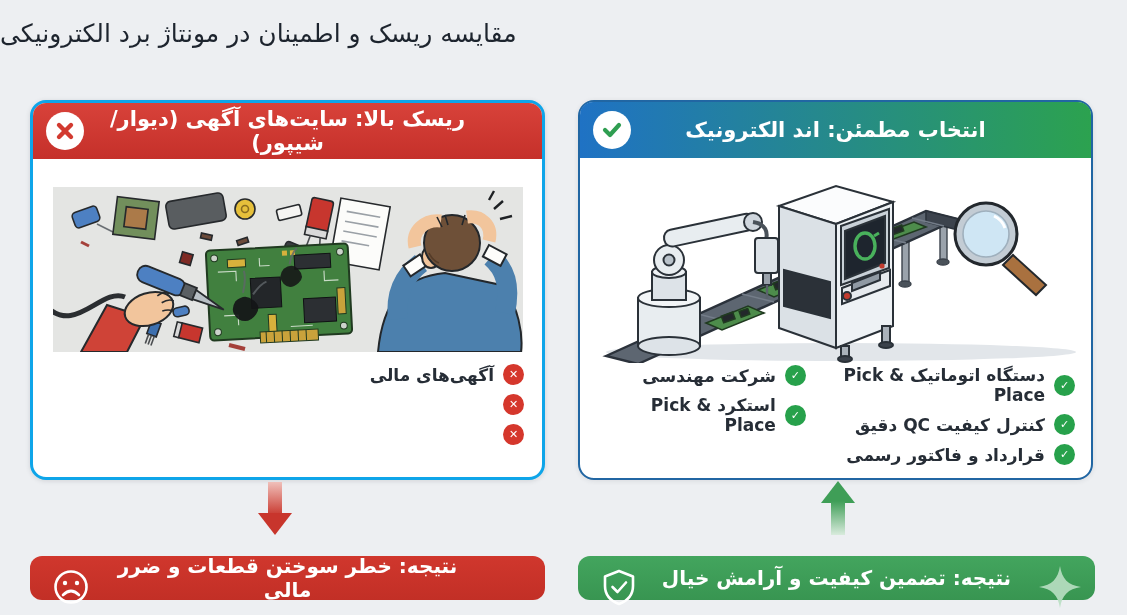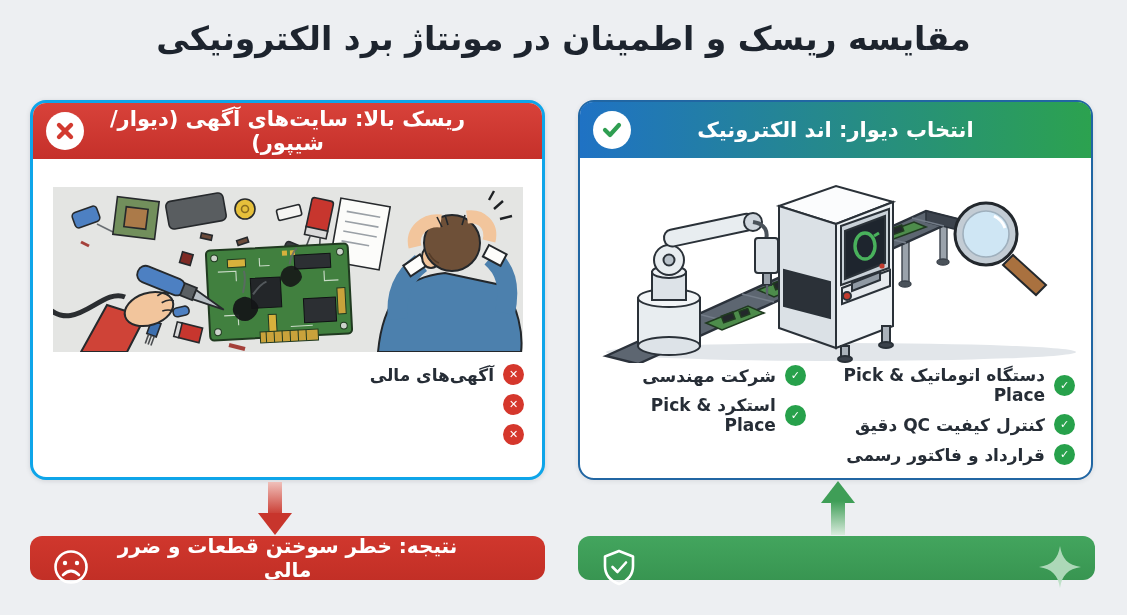--- a/index.html
+++ b/index.html
@@ -1,21 +1,21 @@
 <!DOCTYPE html>
 <html lang="fa"><head>
 <meta charset="utf-8">
 <style>
   * { box-sizing: border-box; }
   html,body { margin:0; padding:0; }
   body { font-family:"DejaVu Sans", sans-serif; }
   .page { position:relative; width:1127px; height:615px; background:#edeff2; overflow:hidden; }
 
-  .title { margin:0; padding-top:19px; text-align:center; direction:rtl;
-           font-size:33px; font-weight:bold; color:#1d242e; letter-spacing:-.2px; }
+  .title { margin:0; padding-top:19px; text-align:left; direction:rtl;
+           font-size:25px; font-weight:normal; color:#1d242e; letter-spacing:-.2px; }
 
   .panels { position:absolute; top:100px; left:30px; width:1067px; display:flex; gap:33px; }
   .panel { width:515px; height:380px; background:#ffffff; border-radius:16px; position:relative; }
   .panel.risk { border:3px solid #0ea5e9; box-shadow:0 1px 5px rgba(40,50,60,.14); }
   .panel.safe { border:2px solid #2166a3; box-shadow:0 1px 5px rgba(40,50,60,.10); }
 
   .panel-header { height:56px; border-radius:13px 13px 0 0; display:flex; align-items:center; position:relative; }
   .risk-header { background:linear-gradient(180deg,#d8423a 0%,#c5302a 100%); }
   .safe-header { background:linear-gradient(90deg,#1f72c4 0%,#2ca24f 100%); }
   .hdr-badge { position:absolute; left:13px; top:9px; width:38px; height:38px; background:#fff;
@@ -35,21 +35,21 @@
   .badge.red { background:#d5372c; }
   .badge.green { background:#27a14b; }
 
   .safe-lists { display:flex; direction:rtl; justify-content:space-between; margin-top:2px; padding:0 16px 0 28px; }
   .safe-lists .bullets { margin:0; padding:0; }
 
   .arrow { position:absolute; }
   .arrow-down { top:482px; left:252px; }
   .arrow-up { top:481px; left:815px; }
 
-  .result-bar { position:absolute; top:536px; height:44px; border-radius:12px;
+  .result-bar { position:absolute; top:556px; height:44px; border-radius:12px;
                 display:flex; align-items:center; }
   .risk-bar { left:30px; width:515px; background:linear-gradient(180deg,#d0372d,#c22f26); }
   .safe-bar { left:578px; width:517px; background:linear-gradient(180deg,#43a55e,#389551); }
   .bar-icon { position:absolute; left:22px; top:12px; }
   .bar-label { width:100%; text-align:center; direction:rtl; color:#fff;
                font-size:20px; font-weight:bold; padding:0 62px; }
   .sparkle { position:absolute; right:12px; top:8px; }
 </style>
 </head>
 <body>
@@ -196,21 +196,21 @@
       </ul>
     </section>
 
     <section class="panel safe">
       <header class="panel-header safe-header">
         <span class="hdr-badge">
           <svg width="24" height="24" viewBox="0 0 24 24">
             <polyline points="5,12 10,17 19,7" fill="none" stroke="#2f9e51" stroke-width="4.2" stroke-linecap="round" stroke-linejoin="round"></polyline>
           </svg>
         </span>
-        <span class="hdr-label">انتخاب دیوار: اند الکترونیک</span>
+        <span class="hdr-label">انتخاب مطمئن: اند الکترونیک</span>
       </header>
 
       <svg class="illus illus-safe" width="480" height="185" viewBox="0 0 480 185" aria-label="بازوی رباتیک و دستگاه مونتاژ اتوماتیک با نوار نقاله بردها و ذره‌بین">
         <rect width="480" height="185" fill="#ffffff"></rect>
         <ellipse cx="245" cy="174" rx="235" ry="9" fill="#e2e6ea"></ellipse>
 
         <g fill="#9aa2ab" stroke="#3b424b" stroke-width="1.4">
           <rect x="306" y="52" width="7" height="52"></rect>
             <rect x="344" y="44" width="7" height="38"></rect>
           <ellipse cx="309" cy="106" rx="6" ry="3" fill="#4a525a"></ellipse>
@@ -345,20 +345,21 @@
     <span class="bar-label">نتیجه: خطر سوختن قطعات و ضرر مالی</span>
   </div>
 
   <div class="result-bar safe-bar">
     <span class="bar-icon">
       <svg width="38" height="38" viewBox="0 0 38 38">
         <path d="M19 3 L33 8.5 V18 C33 27.5 27 33 19 36 C11 33 5 27.5 5 18 V8.5 Z" fill="none" stroke="#ffffff" stroke-width="2.6" stroke-linejoin="round"></path>
         <polyline points="12.5,19 17.5,24 26,14.5" fill="none" stroke="#ffffff" stroke-width="2.6" stroke-linecap="round" stroke-linejoin="round"></polyline>
       </svg>
     </span>
+    <span class="bar-label">نتیجه: تضمین کیفیت و آرامش خیال</span>
     <span class="sparkle">
       <svg width="46" height="46" viewBox="0 0 46 46">
         <path d="M23 2 C25 15 31 21 44 23 C31 25 25 31 23 44 C21 31 15 25 2 23 C15 21 21 15 23 2 Z" fill="#b9dfc3" opacity="0.9"></path>
       </svg>
     </span>
   </div>
 
 </div>
 
 </body></html>

